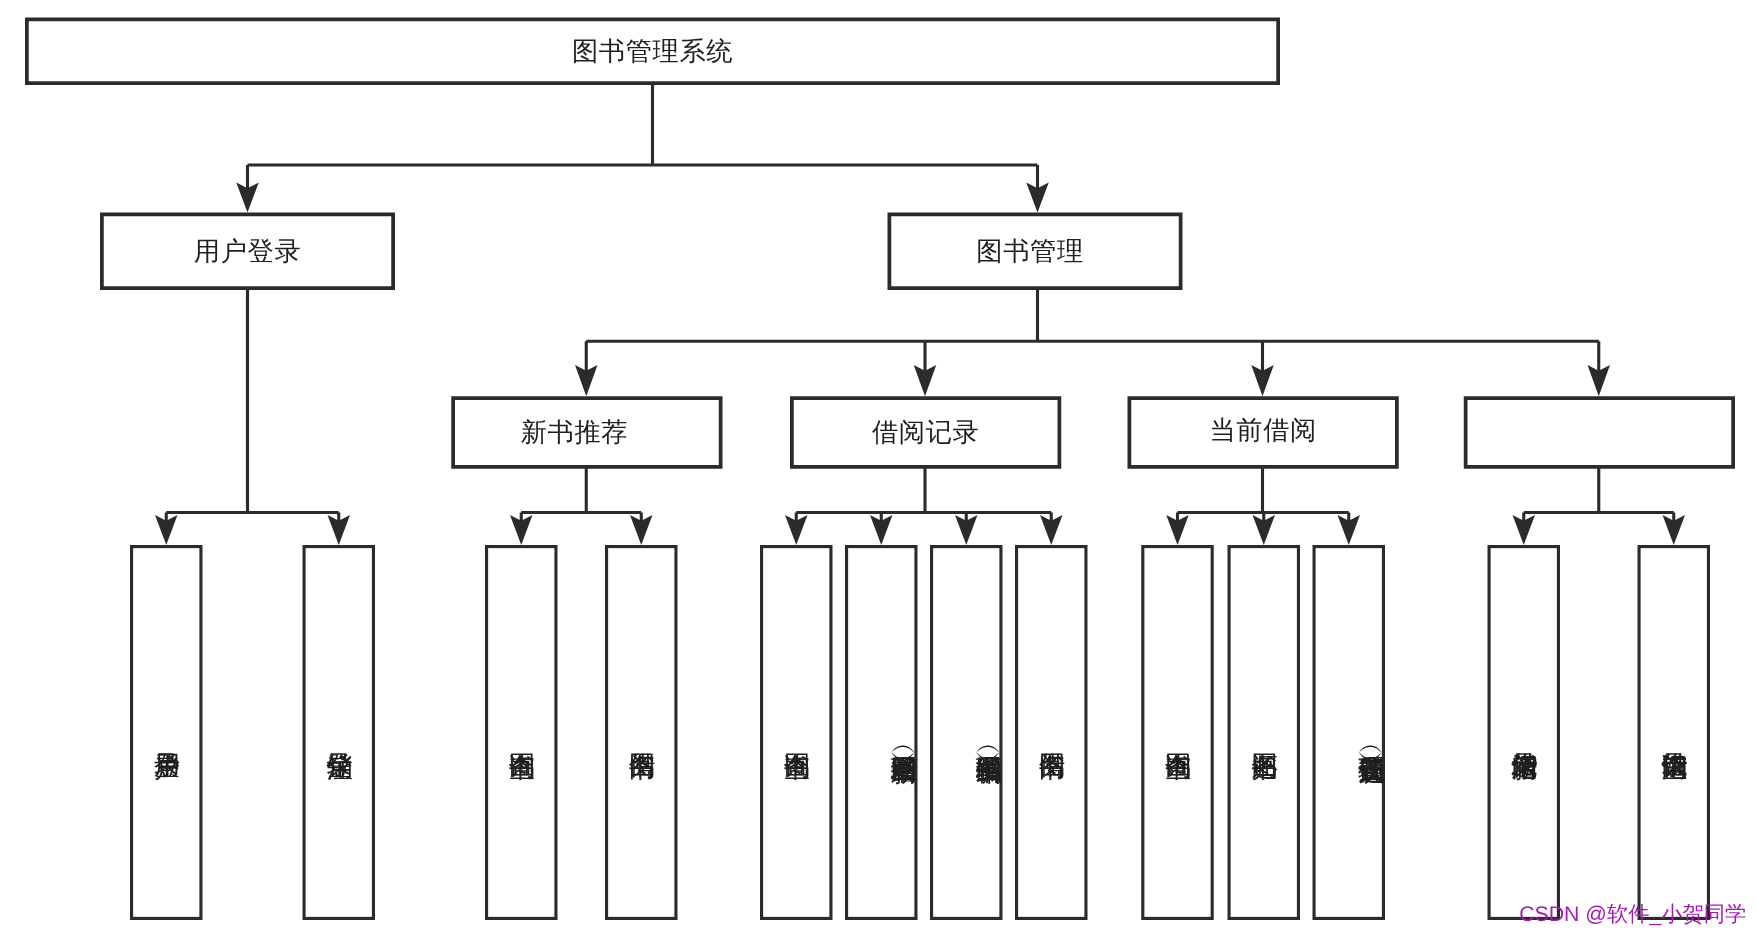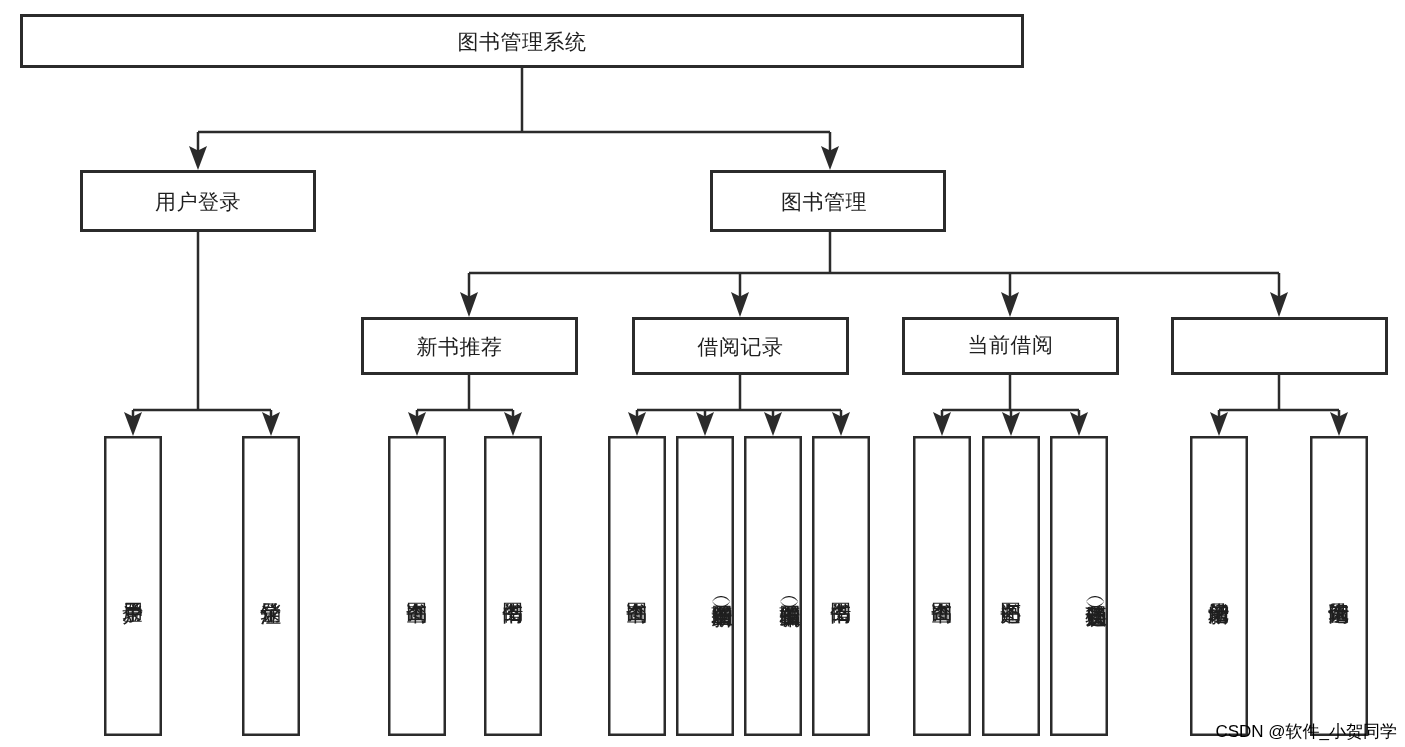--- a/index.html
+++ b/index.html
@@ -66,21 +66,21 @@
     text-orientation: upright;
     white-space: nowrap;
     pointer-events: none;
   }
   .v-label.mid { align-items: center; }
   .watermark {
     position: absolute;
     right: 8px;
     bottom: 4px;
     font-size: 17px;
-    color: #000000;
+    color: #a21caf;
     white-space: nowrap;
     pointer-events: none;
   }
 </style>
 </head>
 <body>
 
 <div id="diagram-root">
 
   <svg class="canvas" viewBox="0 0 1405 747">

